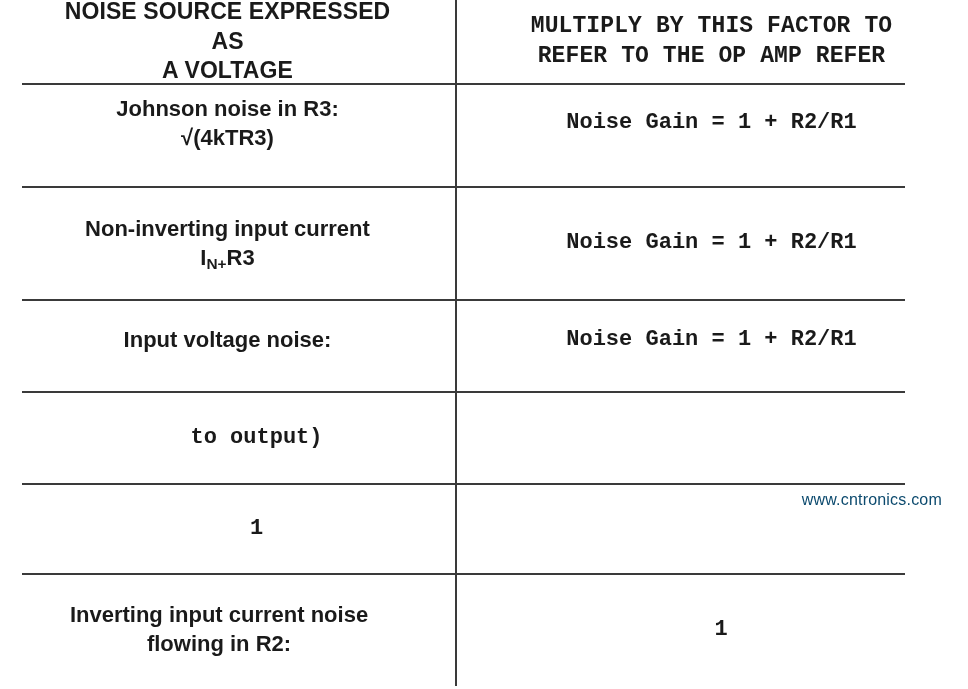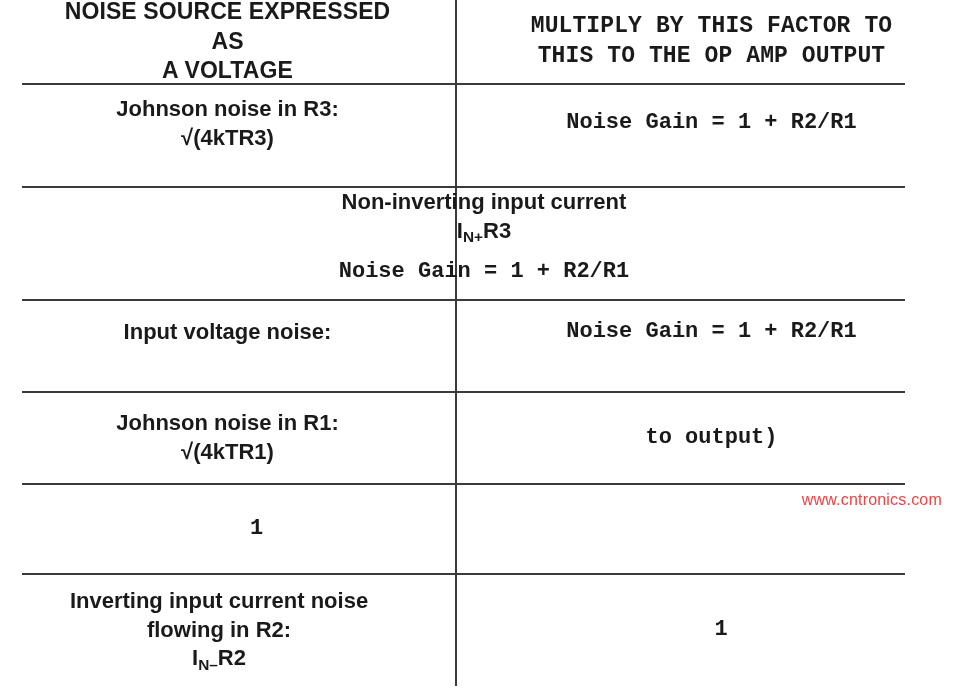--- a/index.html
+++ b/index.html
@@ -80,43 +80,43 @@
   }
   .row.header .cell.left .cell-inner { padding: 0 18px; }
 
   
   .row.body .cell-inner {
     font-weight: bold;
     font-size: 22px;
   }
 
   .row.b0 { top: 73px;  height: 101px; }
-  .row.b1 { top: 188px; height: 111px; flex-direction: column; }
-  .row.b2 { top: 287px; height: 90px;  }
+  .row.b1 { top: 188px; height: 111px; }
+  .row.b2 { top: 295px; height: 90px;  }
   .row.b3 { top: 393px; height: 90px;  }
   .row.b4 { top: 485px; height: 88px;  }
   .row.b5 { top: 575px; height: 110px; gap: 36px; }
 
   .line { display: block; }
 
   sub {
     font-size: 0.70em;
     vertical-align: baseline;
     position: relative;
     top: 0.28em;
     font-weight: bold;
   }
 
   .watermark {
     position: absolute;
     right: 26px;
     bottom: 8px;
     font-size: 16px;
     font-weight: normal;
-    color: #ef4444;
+    color: #0c4a6e;
     letter-spacing: 0.2px;
     white-space: nowrap;
   }
 </style>
 </head>
 <body>
 
 <div class="table-wrap">
 
   <div class="col-divider"></div>
@@ -131,21 +131,21 @@
   <div class="row header">
     <div class="cell left">
       <div class="cell-inner">
         <span class="line">NOISE SOURCE EXPRESSED AS</span>
         <span class="line">A VOLTAGE</span>
       </div>
     </div>
     <div class="cell right">
       <div class="cell-inner">
         <span class="line">MULTIPLY BY THIS FACTOR TO</span>
-        <span class="line">THIS TO THE OP AMP OUTPUT</span>
+        <span class="line">REFER TO THE OP AMP REFER</span>
       </div>
     </div>
   </div>
 
   <div class="row body b0">
     <div class="cell left">
       <div class="cell-inner">
         <span class="line">Johnson noise in R3:</span>
         <span class="line">√(4kTR3)</span>
       </div>
@@ -178,47 +178,40 @@
       </div>
     </div>
     <div class="cell right">
       <div class="cell-inner">
         <span class="line">Noise Gain = 1 + R2/R1</span>
       </div>
     </div>
   </div>
 
   <div class="row body b3">
-    <div class="cell left">
-      <div class="cell-inner">
-        <span class="line">Johnson noise in R1:</span>
-        <span class="line">√(4kTR1)</span>
-      </div>
-    </div>
     <div class="cell right">
       <div class="cell-inner">
         <span class="line">to output)</span>
       </div>
     </div>
   </div>
 
   <div class="row body b4">
     <div class="cell right">
       <div class="cell-inner">
         <span class="line">1</span>
       </div>
     </div>
   </div>
 
   <div class="row body b5">
     <div class="cell left">
       <div class="cell-inner">
         <span class="line">Inverting input current noise</span>
         <span class="line">flowing in R2:</span>
-        <span class="line"><span>I</span><sub>N–</sub><span>R2</span></span>
       </div>
     </div>
     <div class="cell right">
       <div class="cell-inner">
         <span class="line">1</span>
       </div>
     </div>
   </div>
 
   <div class="watermark">www.cntronics.com</div>

